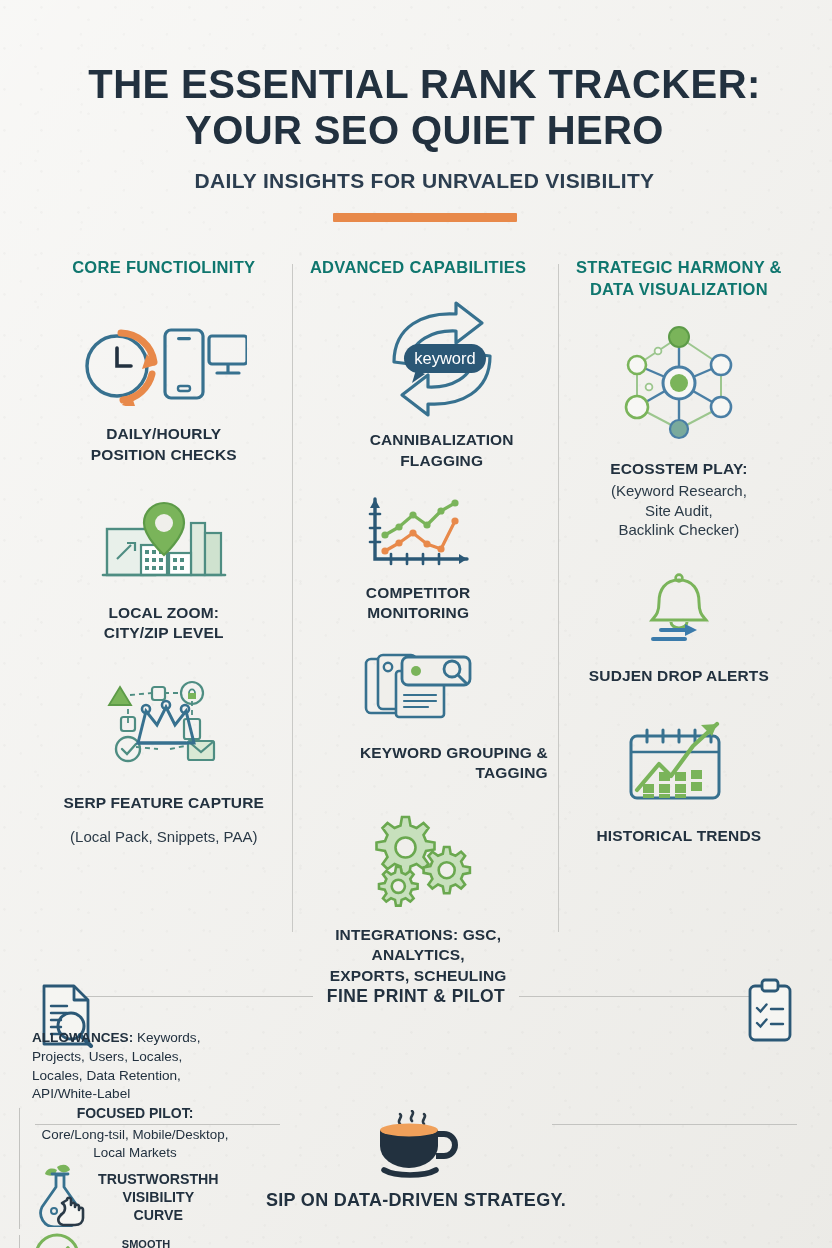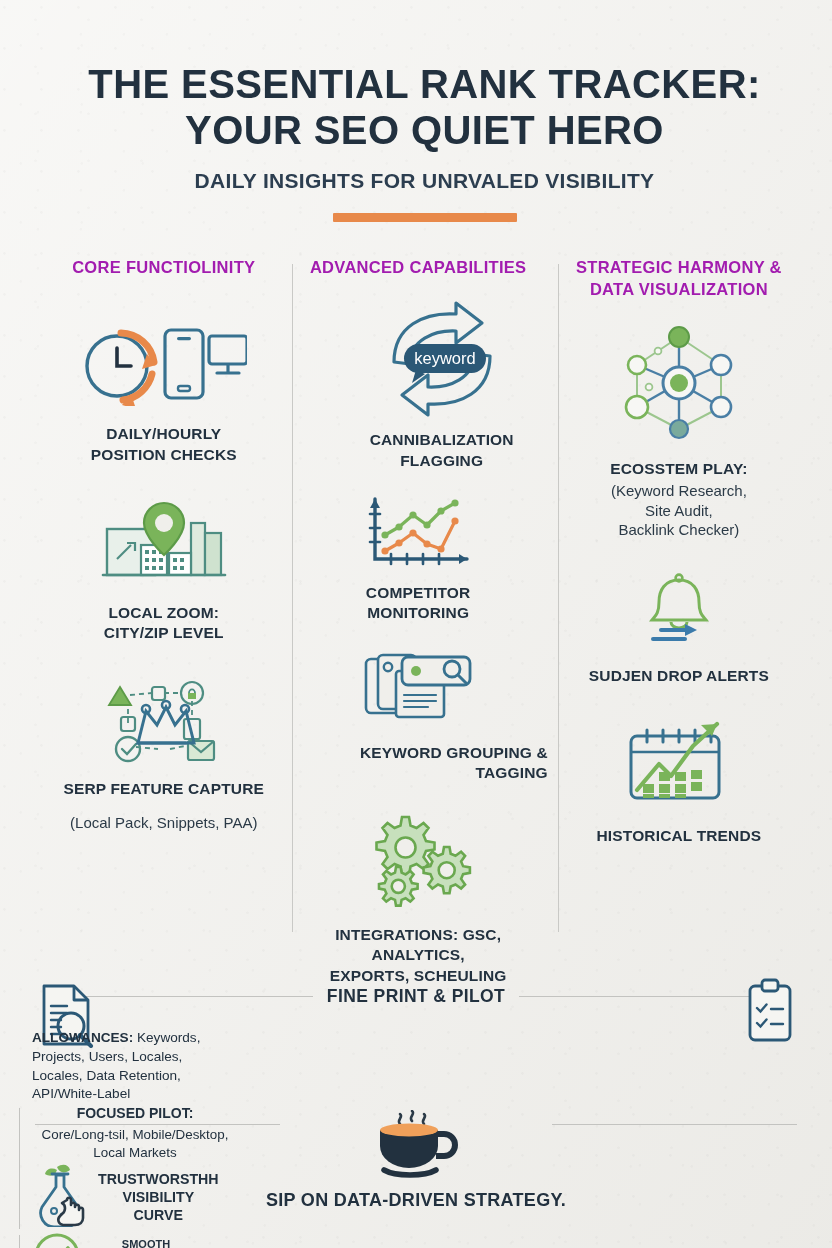--- a/index.html
+++ b/index.html
@@ -51,21 +51,21 @@
   .col-3 { width:268px; }
   .v-divider {
     position:absolute; top:8px; width:1px; height:668px;
     background:#c9c9c6;
   }
   #vdiv-1 { left:275px; }
   #vdiv-2 { left:541px; }
 
   .col-head {
     text-align:center; font-size:16.5px; font-weight:bold;
-    color:#a21caf; letter-spacing:.3px; line-height:1.35;
+    color:#0f766e; letter-spacing:.3px; line-height:1.35;
     text-transform:uppercase; padding:0 6px;
   }
 
   .item { text-align:center; }
   .icon-wrap { display:flex; justify-content:center; align-items:center; }
   .cap {
     font-size:15.5px; font-weight:bold; color:#22313f;
     line-height:1.3; letter-spacing:.15px; text-transform:uppercase;
   }
   .cap-sub {
@@ -214,21 +214,21 @@
             <path d="M18 70 l5 5 9 -10" fill="none" stroke="#4e8d82" stroke-width="2.4" stroke-linecap="round"></path>
             <rect x="84" y="62" width="26" height="19" rx="2" fill="#d9e9d5" stroke="#4e8d82" stroke-width="2.2"></rect>
             <path d="M84 62 l13 11 13 -11" fill="none" stroke="#4e8d82" stroke-width="2.2"></path>
             <path d="M34 64 l8 -32 11 14 9 -18 9 18 11 -14 8 32 z" fill="none" stroke="#37718f" stroke-width="3"></path>
             <circle cx="42" cy="30" r="4" fill="none" stroke="#37718f" stroke-width="2.6"></circle>
             <circle cx="62" cy="26" r="4" fill="none" stroke="#37718f" stroke-width="2.6"></circle>
             <circle cx="81" cy="30" r="4" fill="none" stroke="#37718f" stroke-width="2.6"></circle>
             <path d="M34 64 h48" stroke="#37718f" stroke-width="3" stroke-linecap="round"></path>
           </svg>
         </div>
-        <div class="cap" style="margin-top:10px;">SERP FEATURE CAPTURE</div>
+        <div class="cap" style="margin-top:24px;">SERP FEATURE CAPTURE</div>
         <div class="cap-sub" style="margin-top:14px;">(Local Pack, Snippets, PAA)</div>
       </div>
     </div>
 
     <div class="col col-2">
       <div class="col-head">ADVANCED CAPABILITIES</div>
 
       <div class="item" style="margin-top:22px;margin-left:47px;">
         <div class="icon-wrap" style="position:relative;">
           <svg width="140" height="118" viewBox="0 0 140 118">

